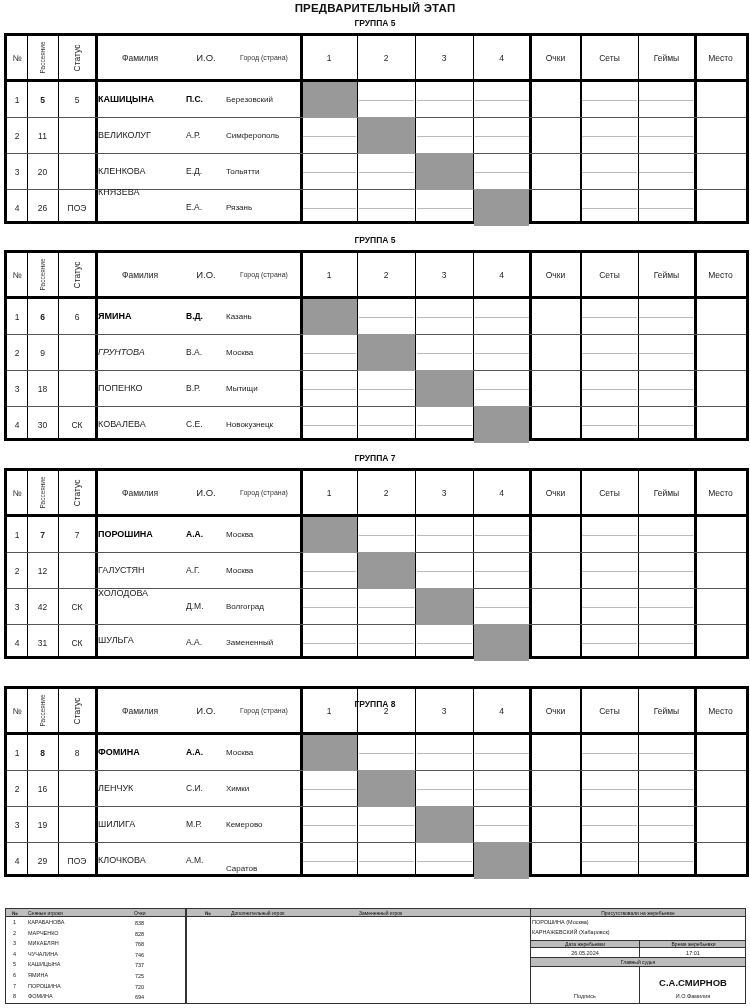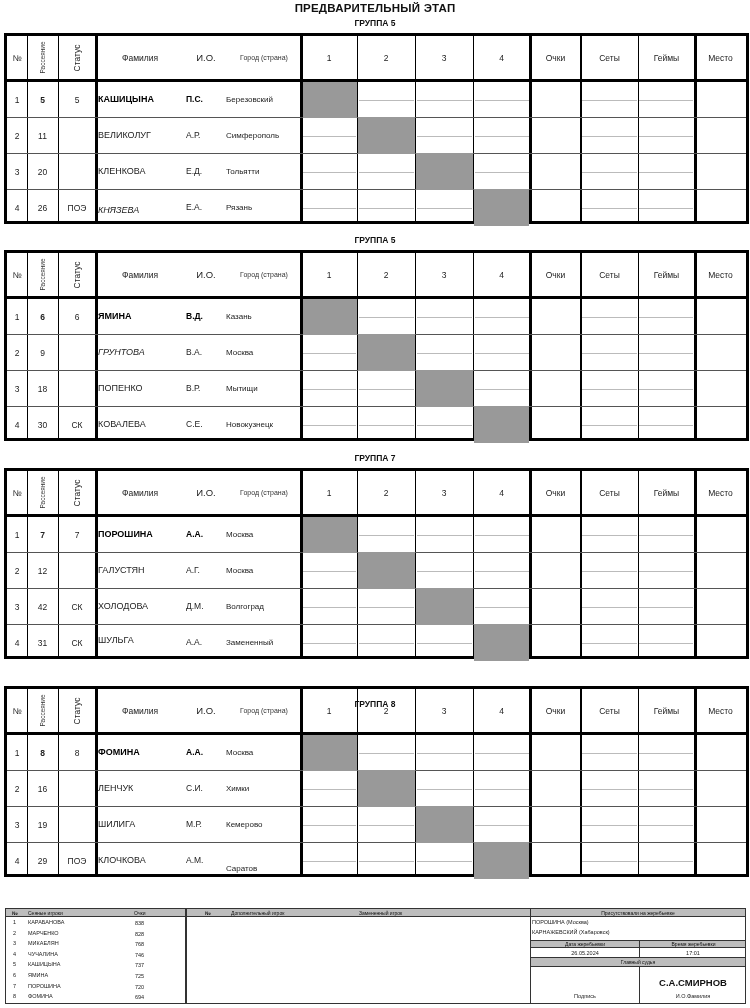--- a/index.html
+++ b/index.html
@@ -155,21 +155,21 @@
       <div>
         <div class="cell" style="left:0px;width:20px;top:154px;height:36px;">
           <span class="num">4</span>
         </div>
         <div class="cell" style="left:20px;width:31px;top:154px;height:36px;">
           <span class="num" style="">26</span>
         </div>
         <div class="cell" style="left:51px;width:38px;top:154px;height:36px;">
           <span class="num">ПОЭ</span>
         </div>
-        <span class="surname" style="left:91px;top:169px;font-style:italic;">КНЯЗЕВА</span>
+        <span class="surname" style="left:91px;top:151px;">КНЯЗЕВА</span>
         <span class="init" style="left:179px;top:166px;">Е.А.</span>
         <span class="city" style="left:219px;top:167px;">Рязань</span>
         <div class="subline" style="left:296px;width:53px;top:172px;"></div>
         <div class="subline" style="left:352px;width:55px;top:172px;"></div>
         <div class="subline" style="left:410px;width:55px;top:172px;"></div>
         <div class="gray" style="left:467px;width:55px;top:153px;height:37px;"></div>
         <div class="subline" style="left:575px;width:55px;top:172px;"></div>
         <div class="subline" style="left:632px;width:54px;top:172px;"></div>
       </div>
     </div>
@@ -415,21 +415,21 @@
       <div>
         <div class="cell" style="left:0px;width:20px;top:118px;height:36px;">
           <span class="num">3</span>
         </div>
         <div class="cell" style="left:20px;width:31px;top:118px;height:36px;">
           <span class="num" style="">42</span>
         </div>
         <div class="cell" style="left:51px;width:38px;top:118px;height:36px;">
           <span class="num">СК</span>
         </div>
-        <span class="surname" style="left:91px;top:130px;">ХОЛОДОВА</span>
+        <span class="surname" style="left:91px;top:117px;">ХОЛОДОВА</span>
         <span class="init" style="left:179px;top:130px;">Д.М.</span>
         <span class="city" style="left:219px;top:131px;">Волгоград</span>
         <div class="subline" style="left:296px;width:53px;top:136px;"></div>
         <div class="subline" style="left:352px;width:55px;top:136px;"></div>
         <div class="gray" style="left:409px;width:57px;top:117px;height:37px;"></div>
         <div class="subline" style="left:468px;width:54px;top:136px;"></div>
         <div class="subline" style="left:575px;width:55px;top:136px;"></div>
         <div class="subline" style="left:632px;width:54px;top:136px;"></div>
       </div>
       <div>

